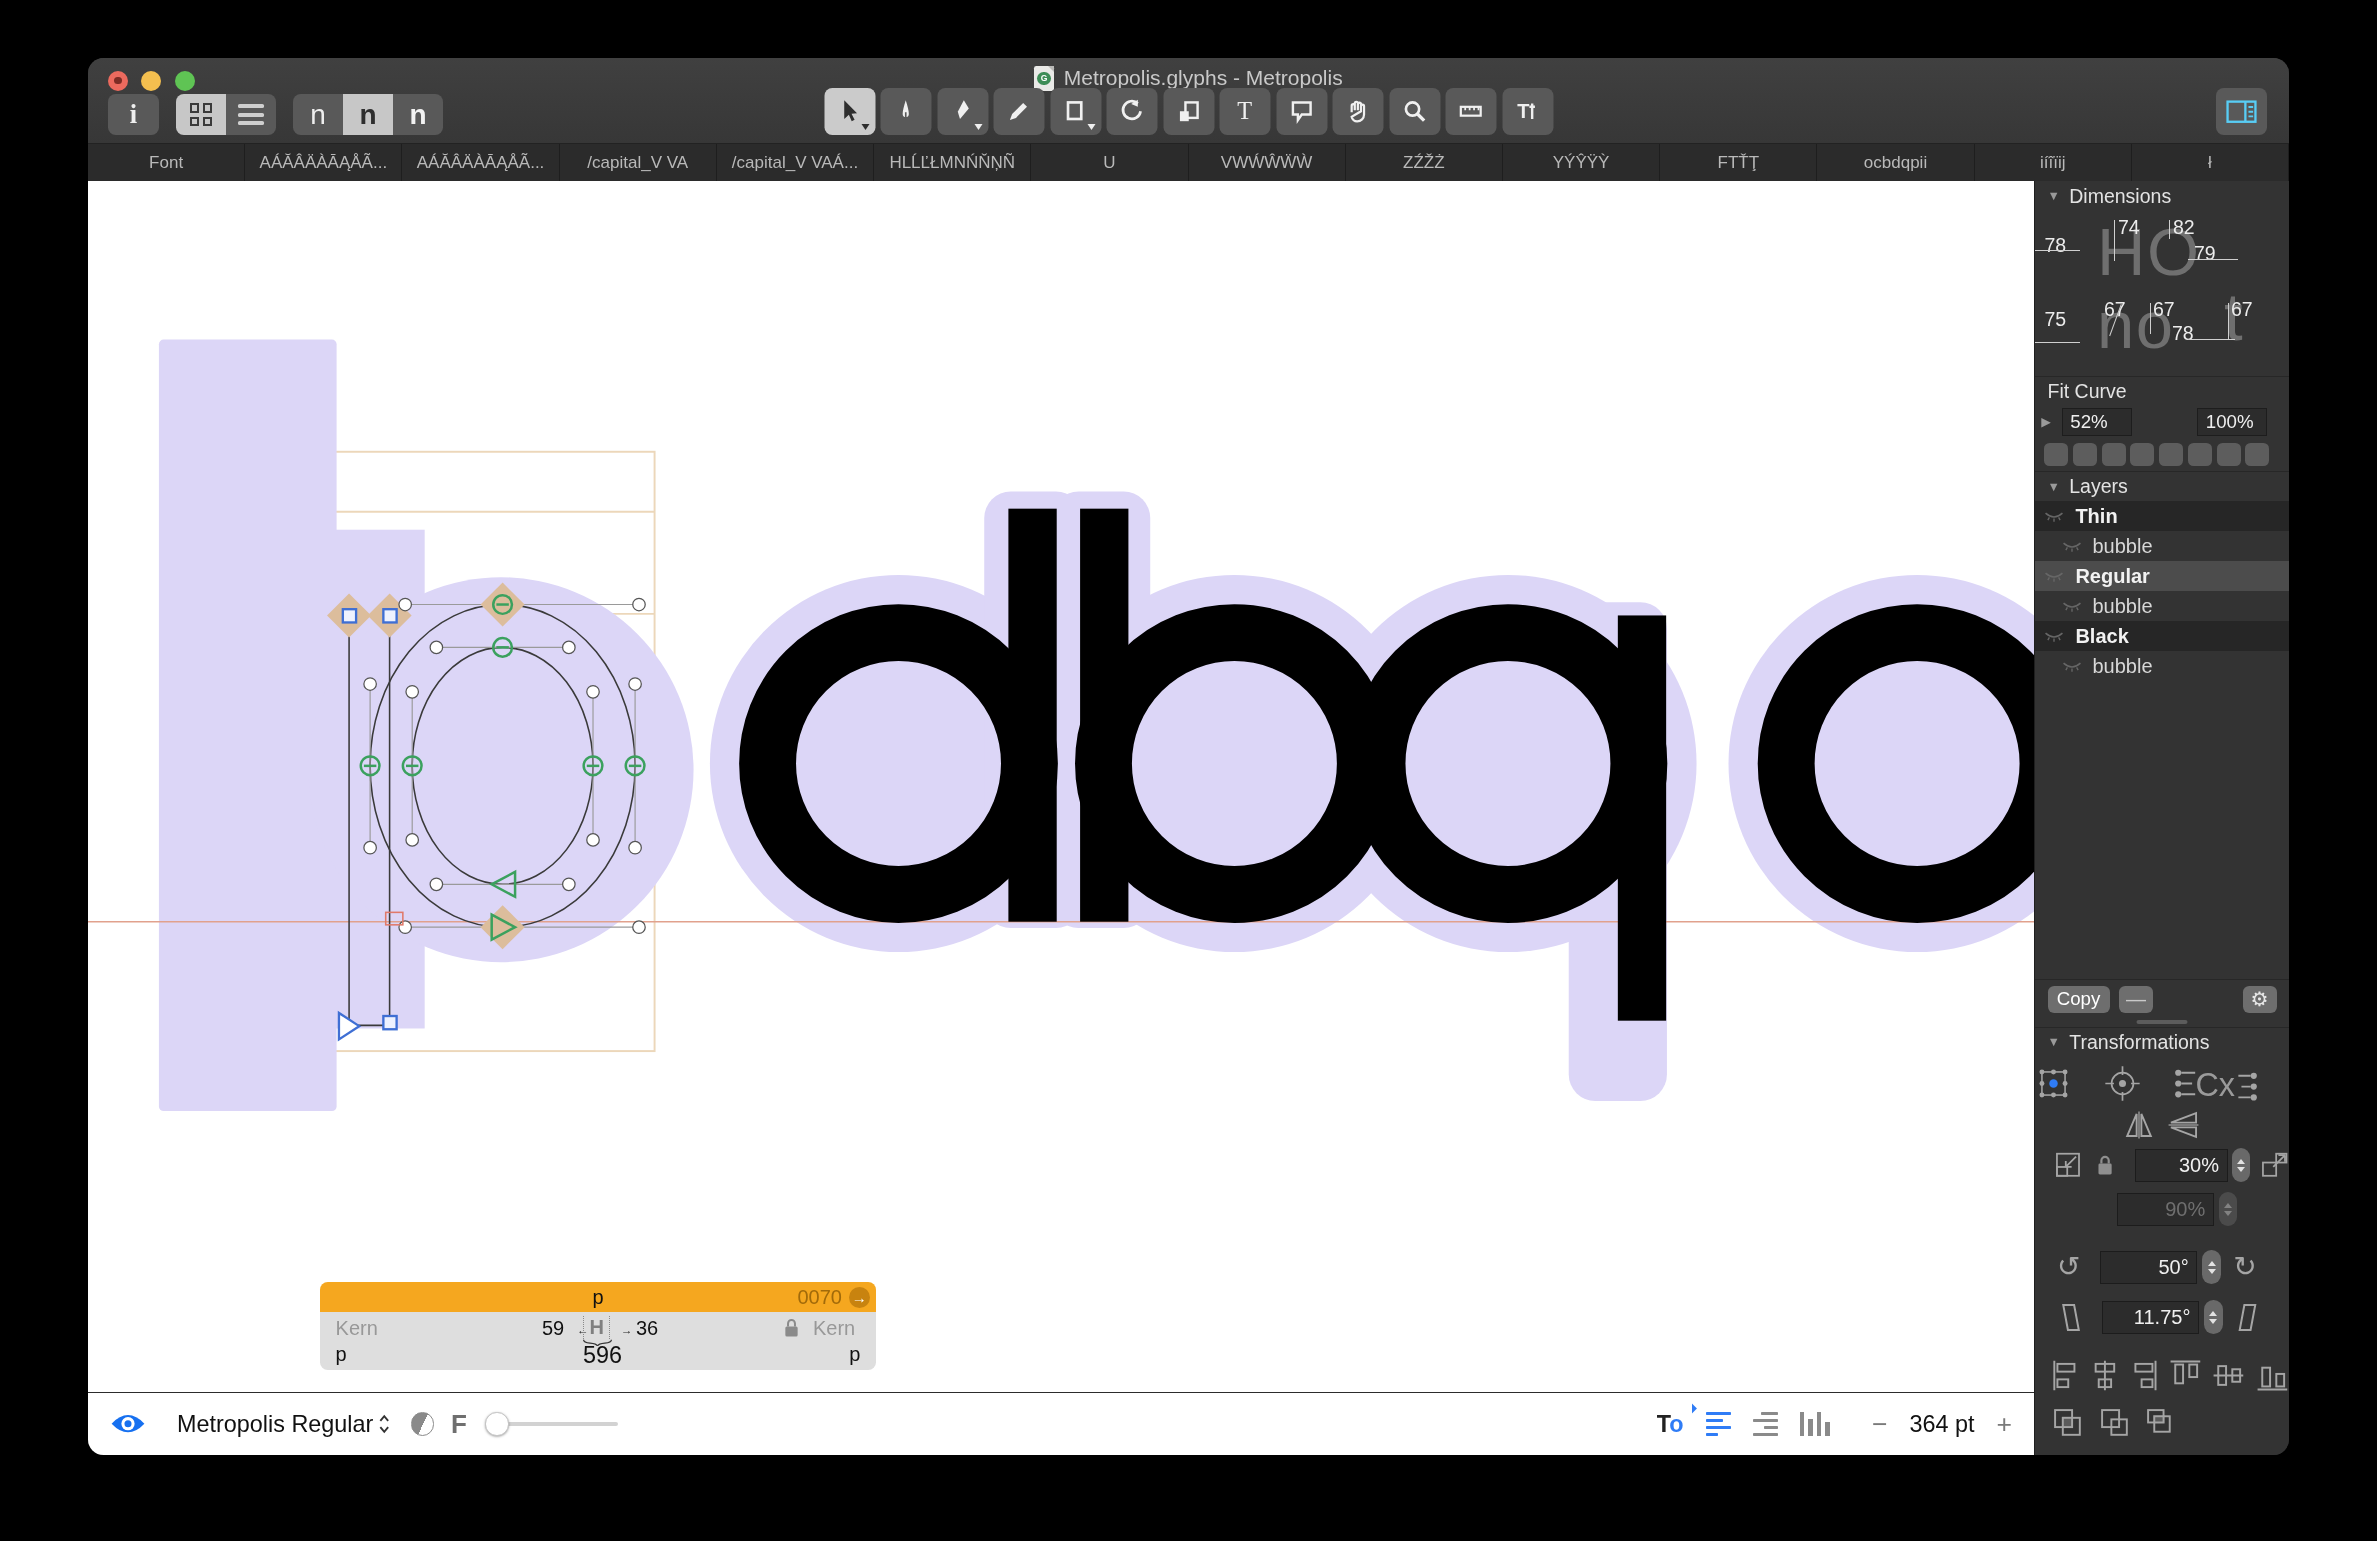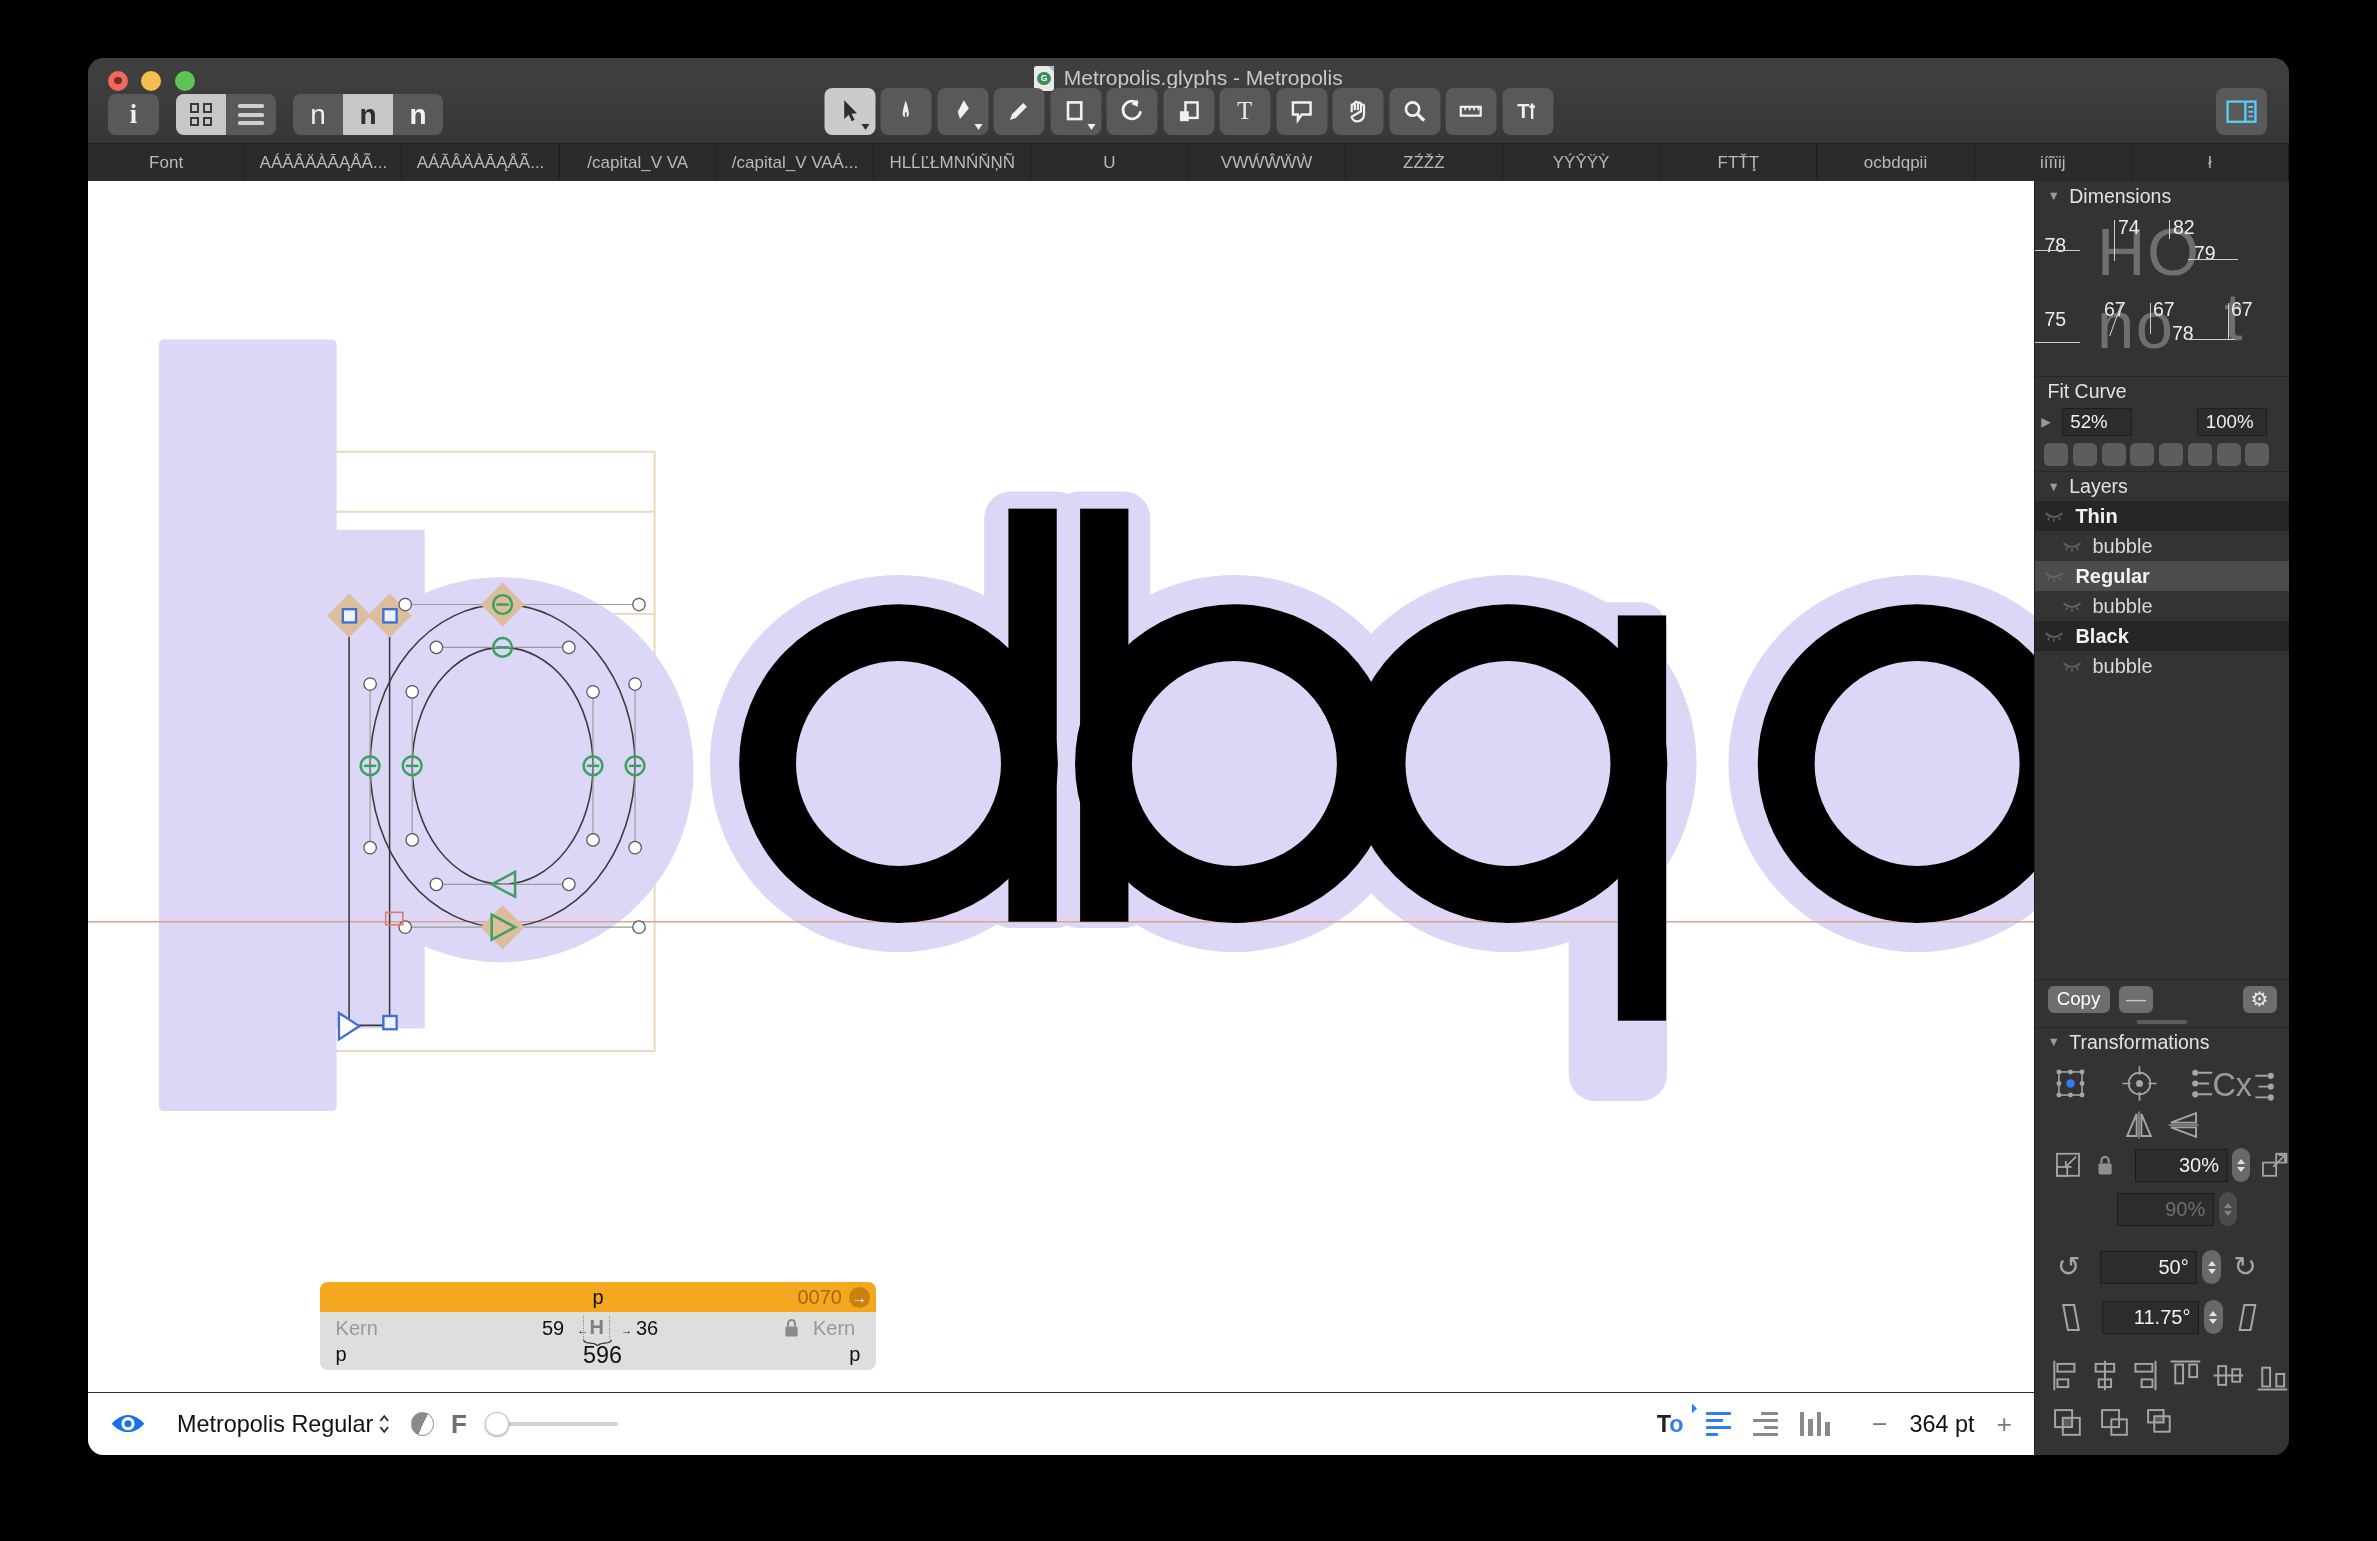--- a/index.html
+++ b/index.html
@@ -581,21 +581,21 @@
         <div class="btn gear-btn">⚙</div>
         <div class="drag-handle"></div>
       </div>
 
       <div class="sec-h">
         <span class="tri">▼</span>
         <span>Transformations</span>
       </div>
       <div class="tr-wrap">
 
-        <div class="tr-row" style="height:45px;gap:31px;padding-left:17px">
+        <div class="tr-row" style="height:45px;gap:31px;">
           <svg width="37" height="37" viewBox="0 0 48 48">
               <rect x="9" y="9" width="30" height="30" fill="none" stroke="#a5a5a5" stroke-width="2"></rect>
               <g fill="#a5a5a5">
                 <circle cx="9" cy="9" r="3.2"></circle>
                 <circle cx="24" cy="9" r="3.2"></circle>
                 <circle cx="39" cy="9" r="3.2"></circle>
                 <circle cx="9" cy="24" r="3.2"></circle>
                 <circle cx="39" cy="24" r="3.2"></circle>
                 <circle cx="9" cy="39" r="3.2"></circle>
                 <circle cx="24" cy="39" r="3.2"></circle>

